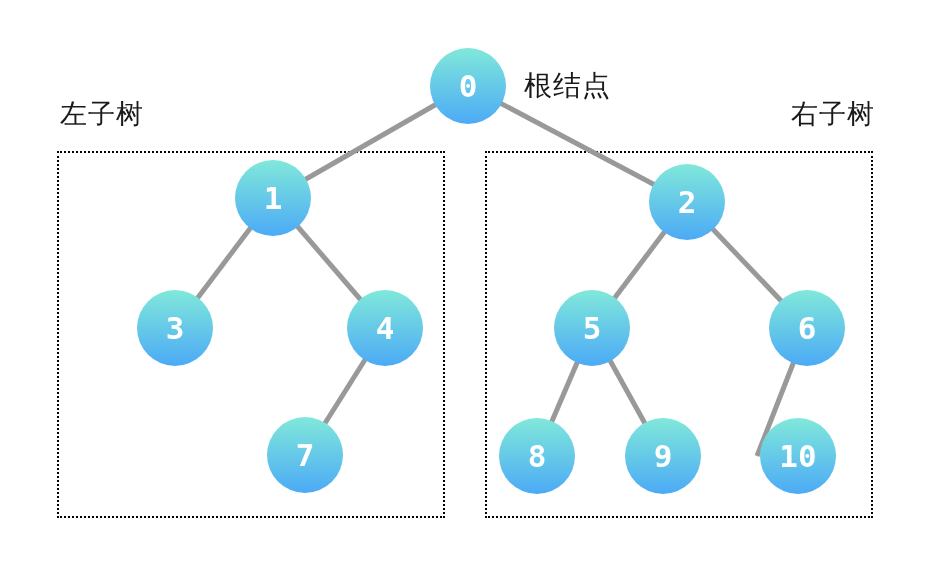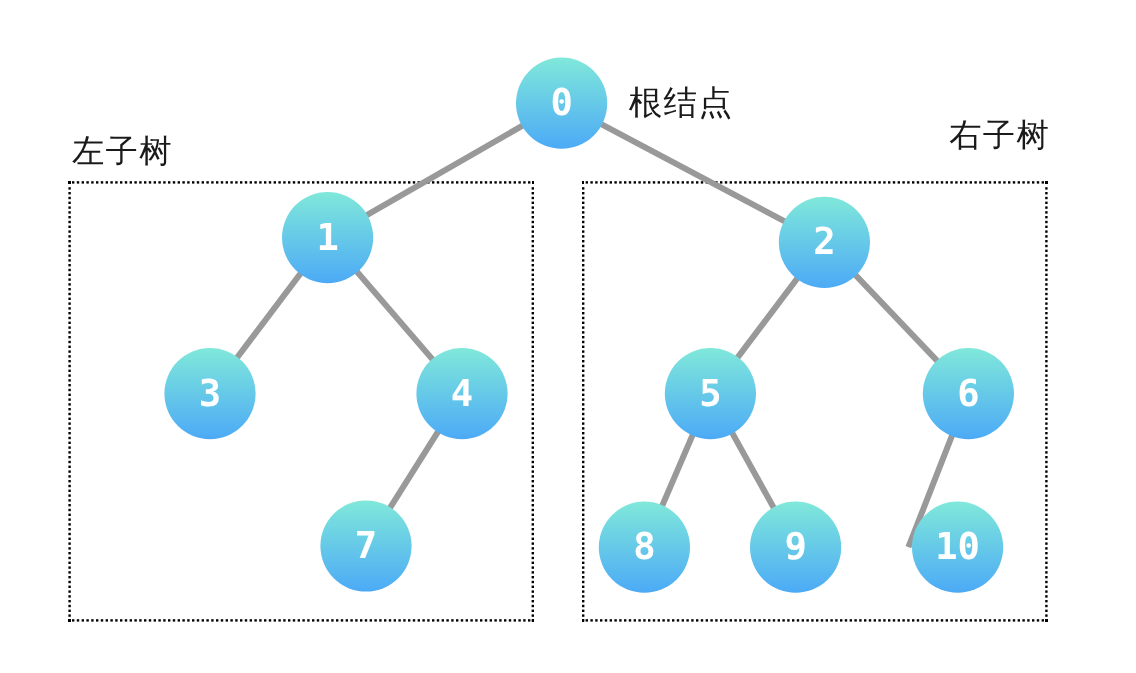--- a/index.html
+++ b/index.html
@@ -25,21 +25,21 @@
   .box-right { left: 485px; top: 151px; width: 388px; height: 367px; }
   .diagram-label {
     position: absolute;
     font-size: 27px;
     line-height: 1.1;
     color: #1a1a1a;
     letter-spacing: 1px;
     white-space: nowrap;
     font-family: "DejaVu Sans", sans-serif;
   }
-  .label-left  { left: 60px;  top: 112px; }
+  .label-left  { left: 60px;  top: 99px; }
   .label-right { left: 791px; top: 99px; }
   .label-root  { left: 524px; top: 71px; font-size: 28px; }
   svg.edges {
     position: absolute;
     left: 0; top: 0;
     width: 947px;
     height: 561px;
     pointer-events: none;
   }
   .tree-node {

